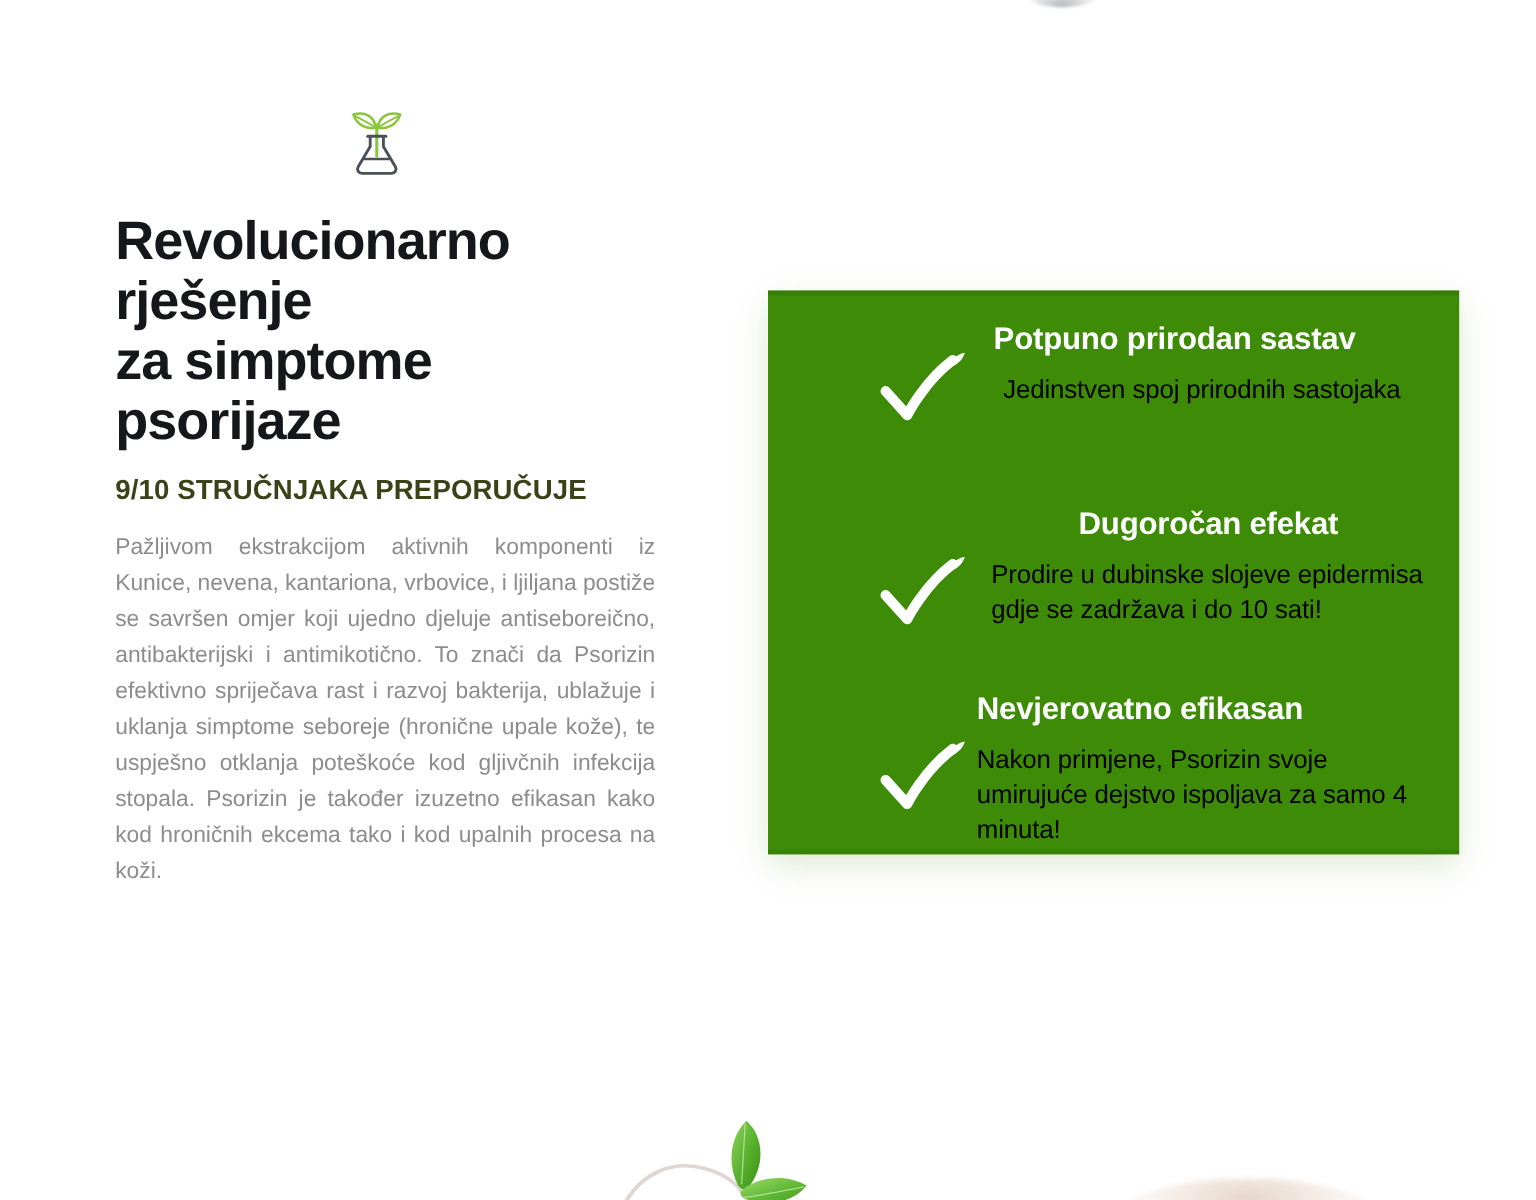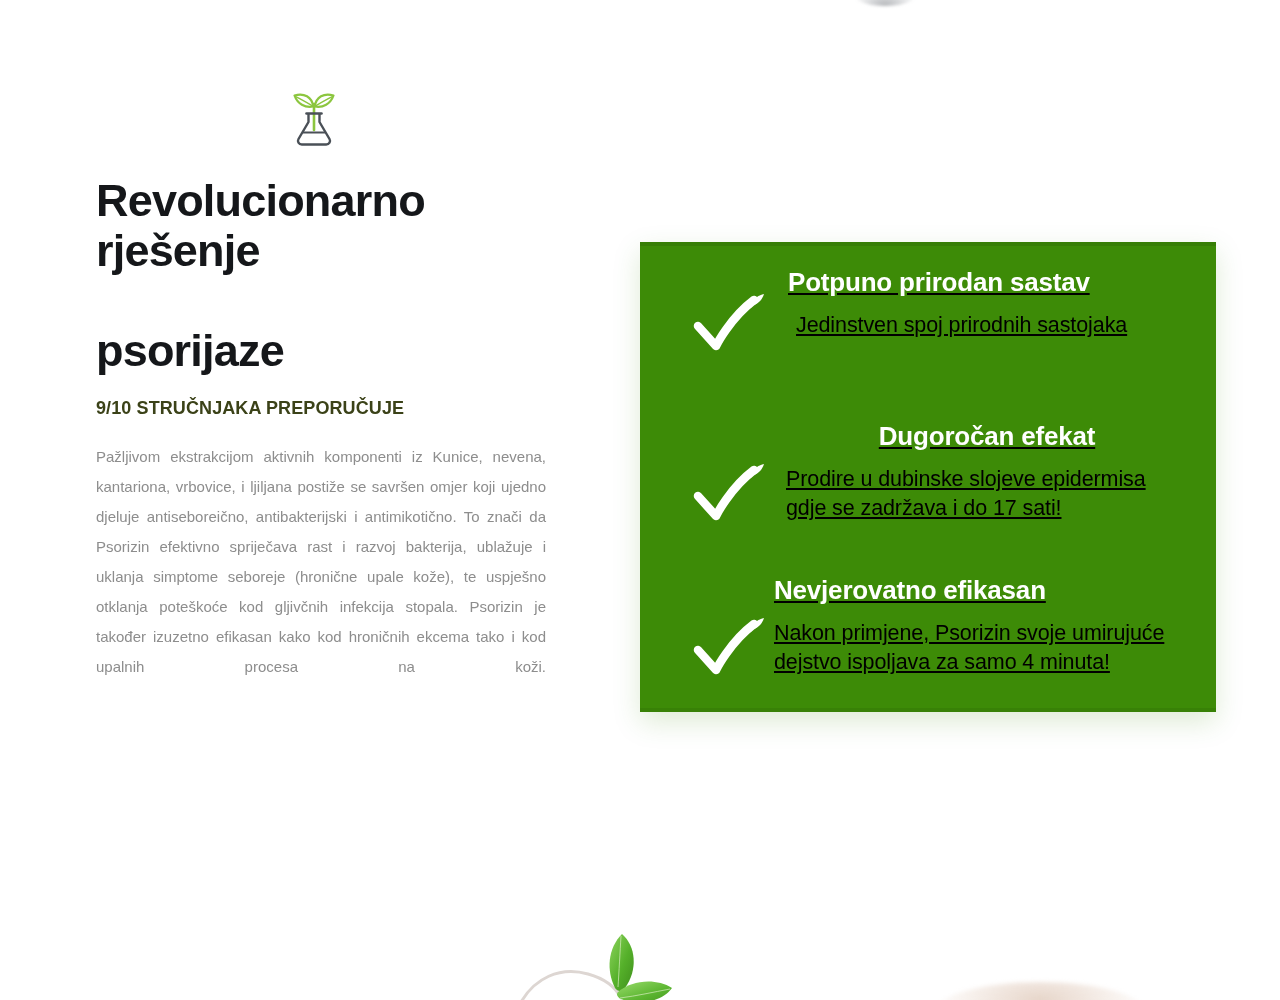--- a/index.html
+++ b/index.html
@@ -72,34 +72,34 @@
     font-weight: 700;
     letter-spacing: -0.8px;
     color: #15171a;
     margin-left: 2px;
   }
 
   .subhead {
     margin-top: 18px;
     margin-left: 2px;
     font-family: "Liberation Sans", sans-serif;
-    font-size: 18px;
+    font-size: 23px;
     line-height: 28px;
     font-weight: 700;
     letter-spacing: 0.1px;
     color: #3b4218;
     text-transform: uppercase;
   }
 
   .body-copy {
     margin-top: 20px;
     margin-left: 2px;
     width: 450px;
     font-family: "Liberation Sans", sans-serif;
-    font-size: 15px;
+    font-size: 19px;
     line-height: 30px;
     font-weight: 300;
     color: #8d8d8d;
     text-align: justify;
     text-justify: inter-word;
   }
   .body-copy::after {
     content: "";
     display: inline-block;
     width: 100%;
@@ -125,22 +125,21 @@
   .card-bottom-edge {
     position: absolute;
     left: 0; bottom: 0;
     width: 100%;
     height: 4px;
     background: rgba(0,0,0,0.07);
   }
 
   .benefit-list {
     position: relative;
-    padding: 24px 28px 24px 36px;
-    text-decoration: underline;
+    padding: 24px 28px 24px 76px;
   }
 
   .benefit {
     position: relative;
     display: block;
     min-height: 118px;
     padding-left: 112px;
     margin-bottom: 36px;
   }
   .benefit:last-child { margin-bottom: 0; }
@@ -198,21 +197,21 @@
 
       <path d="M36.8 24.5 C45 26 52.5 22 55.5 13.5 C46 10.5 38 15 36.8 24.5 Z" fill="none" stroke="#8cc63f" stroke-width="2.2" stroke-linejoin="round"></path>
       <path d="M54.4 14.6 C49 17.2 43 20.6 37.6 23.8" stroke="#8cc63f" stroke-width="1.5" fill="none" stroke-linecap="round"></path>
 
       <path d="M28.5 31.5 L43.5 31.5" stroke="#4a5057" stroke-width="2.6" stroke-linecap="round" fill="none"></path>
       <path d="M30.5 31.5 L30.5 40 L20.5 57 C19 59.6 20.8 62.5 23.8 62.5 L48.2 62.5 C51.2 62.5 53 59.6 51.5 57 L41.5 40 L41.5 31.5" fill="none" stroke="#4a5057" stroke-width="2.4" stroke-linejoin="round"></path>
 
       <path d="M25.3 50.5 L46.7 50.5" stroke="#4a5057" stroke-width="2" fill="none" stroke-linecap="round"></path>
     </svg>
 
-    <h1 class="headline"><span>Revolucionarno</span><br><span>rješenje</span><br><br><span>psorijaze</span></h1>
+    <h1 class="headline"><span>Revolucionarno</span><br><span>rješenje</span><br><span>za simptome</span><br><span>psorijaze</span></h1>
 
     <div class="subhead">9/10 STRUČNJAKA PREPORUČUJE</div>
 
     <p class="body-copy">Pažljivom ekstrakcijom aktivnih komponenti iz Kunice, nevena, kantariona, vrbovice, i ljiljana postiže se savršen omjer koji ujedno djeluje antiseboreično, antibakterijski i antimikotično. To znači da Psorizin efektivno spriječava rast i razvoj bakterija, ublažuje i uklanja simptome seboreje (hronične upale kože), te uspješno otklanja poteškoće kod gljivčnih infekcija stopala. Psorizin je također izuzetno efikasan kako kod hroničnih ekcema tako i kod upalnih procesa na koži.</p>
   </div>
 
   <div class="card">
     <div class="card-top-edge"></div>
     <div class="card-bottom-edge"></div>
 
@@ -228,21 +227,21 @@
         <div class="benefit-desc">Jedinstven spoj prirodnih sastojaka</div>
       </div>
 
       <div class="benefit benefit-2">
         <svg class="benefit-check" viewBox="0 0 76 64">
           <path d="M6 36 L24 56 C24 56 38 28 62 10" stroke="#ffffff" stroke-width="8.5" fill="none" stroke-linecap="round" stroke-linejoin="round"></path>
           <path d="M58 14 C62 8 67 5 72 4 C70.5 9 67 13 62 15 Z" fill="#ffffff"></path>
           <path d="M52 20 C55.5 15 59 12.5 63 11.5 C61.8 15.6 58.6 18.8 54.6 20.4 Z" fill="#ffffff"></path>
         </svg>
         <div class="benefit-title">Dugoročan efekat</div>
-        <div class="benefit-desc">Prodire u dubinske slojeve epidermisa gdje se zadržava i do 17 sati!</div>
+        <div class="benefit-desc">Prodire u dubinske slojeve epidermisa gdje se zadržava i do 10 sati!</div>
       </div>
 
       <div class="benefit benefit-3">
         <svg class="benefit-check" viewBox="0 0 76 64">
           <path d="M6 36 L24 56 C24 56 38 28 62 10" stroke="#ffffff" stroke-width="8.5" fill="none" stroke-linecap="round" stroke-linejoin="round"></path>
           <path d="M58 14 C62 8 67 5 72 4 C70.5 9 67 13 62 15 Z" fill="#ffffff"></path>
           <path d="M52 20 C55.5 15 59 12.5 63 11.5 C61.8 15.6 58.6 18.8 54.6 20.4 Z" fill="#ffffff"></path>
         </svg>
         <div class="benefit-title">Nevjerovatno efikasan</div>
         <div class="benefit-desc">Nakon primjene, Psorizin svoje umirujuće dejstvo ispoljava za samo 4 minuta!</div>

